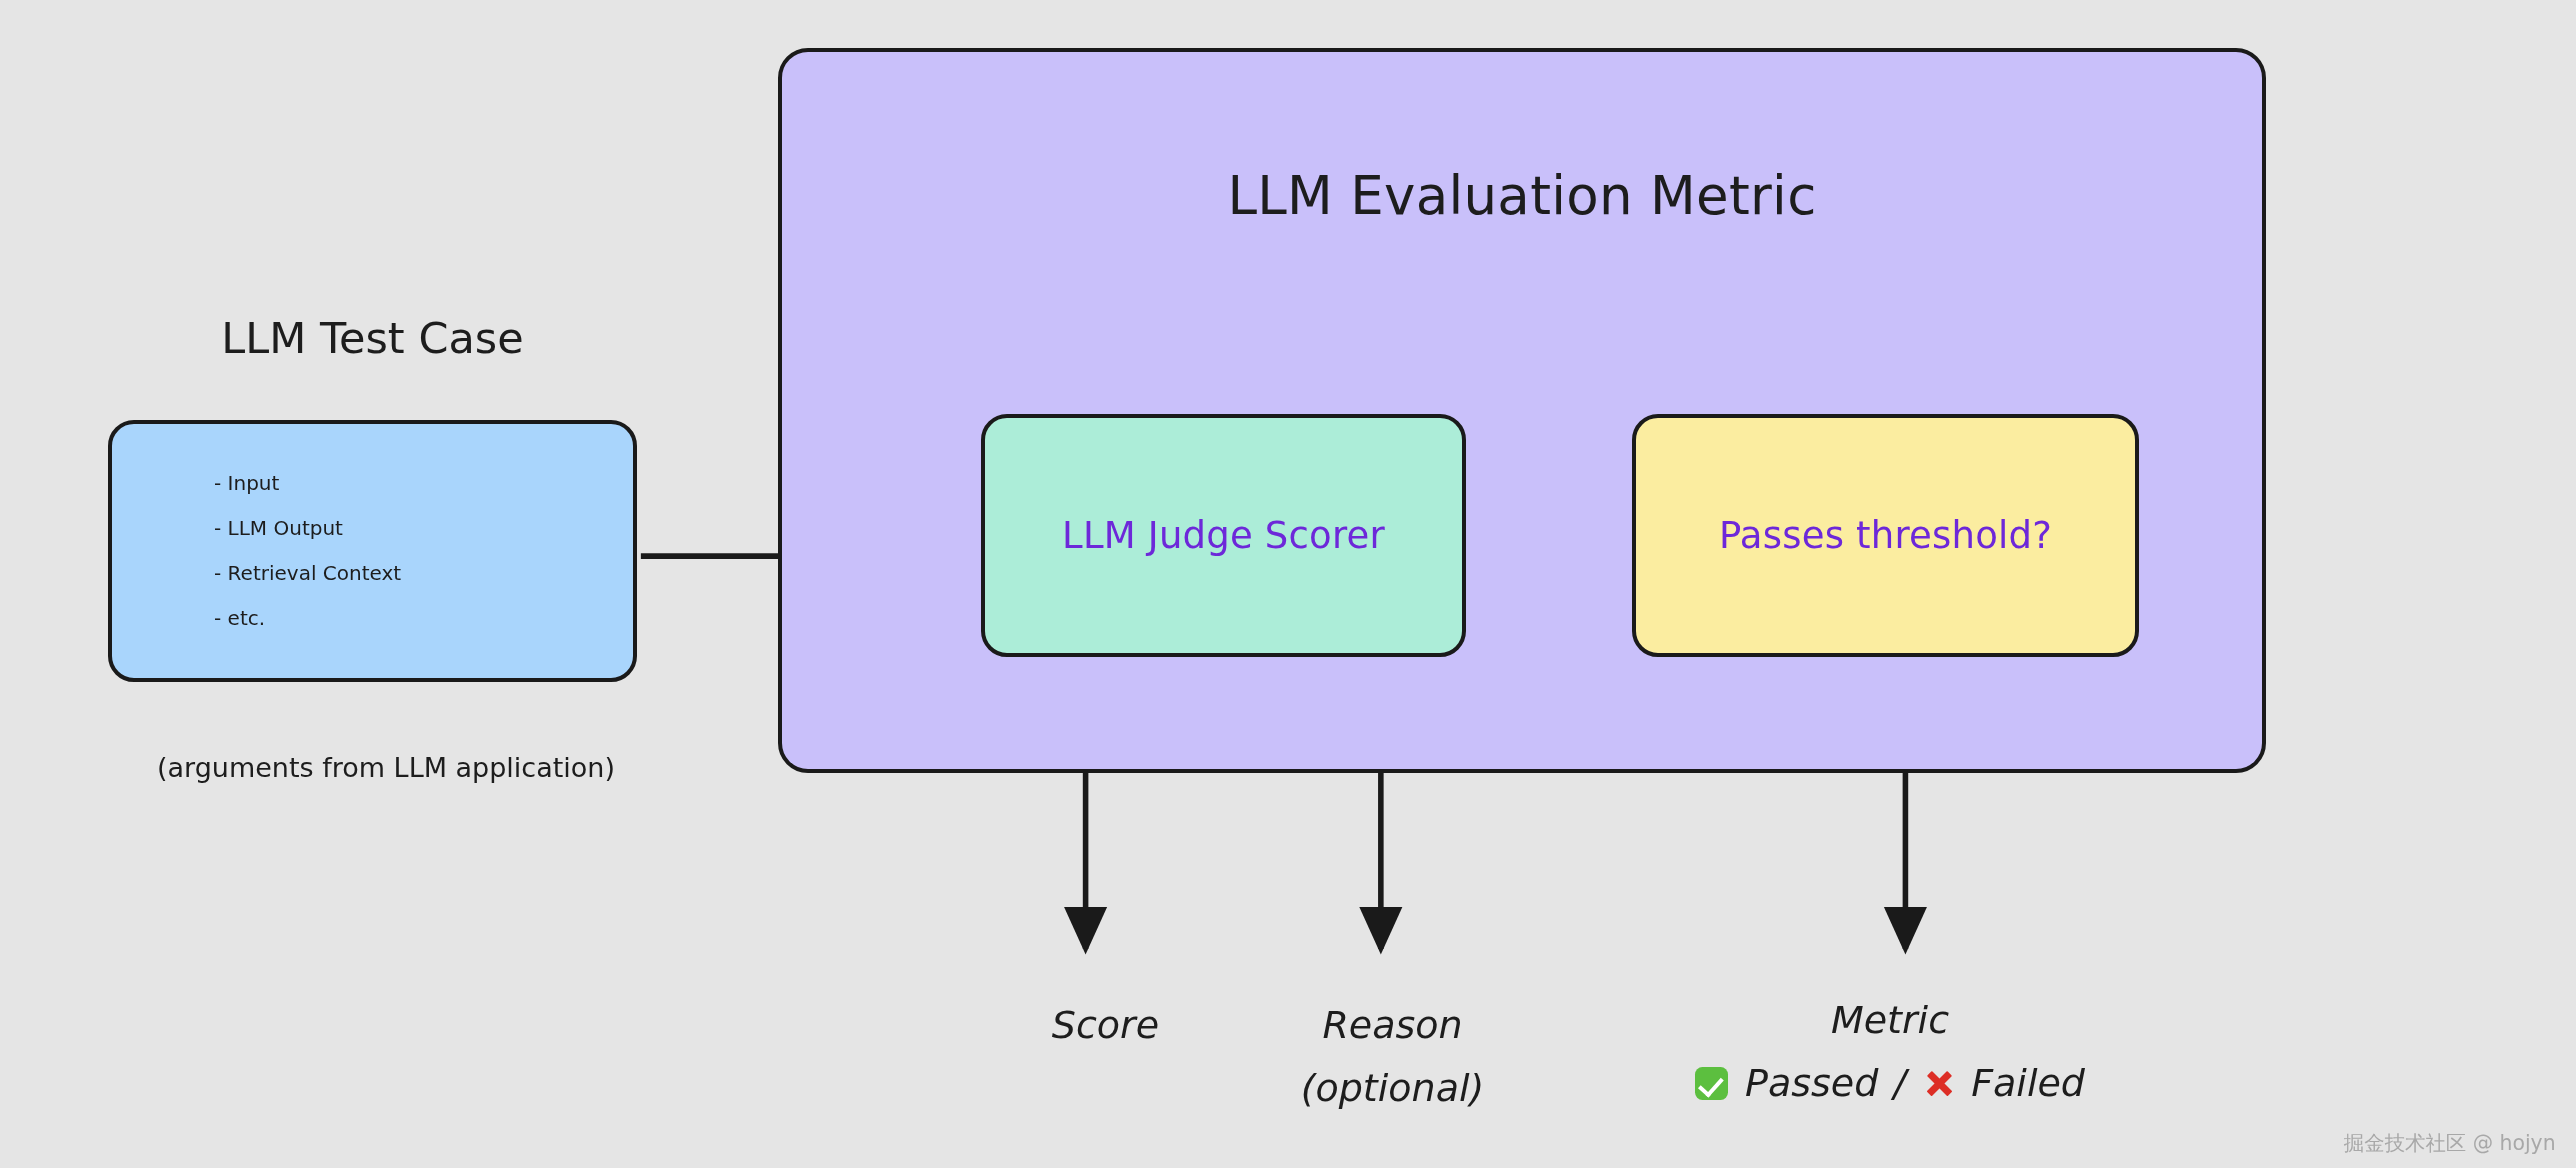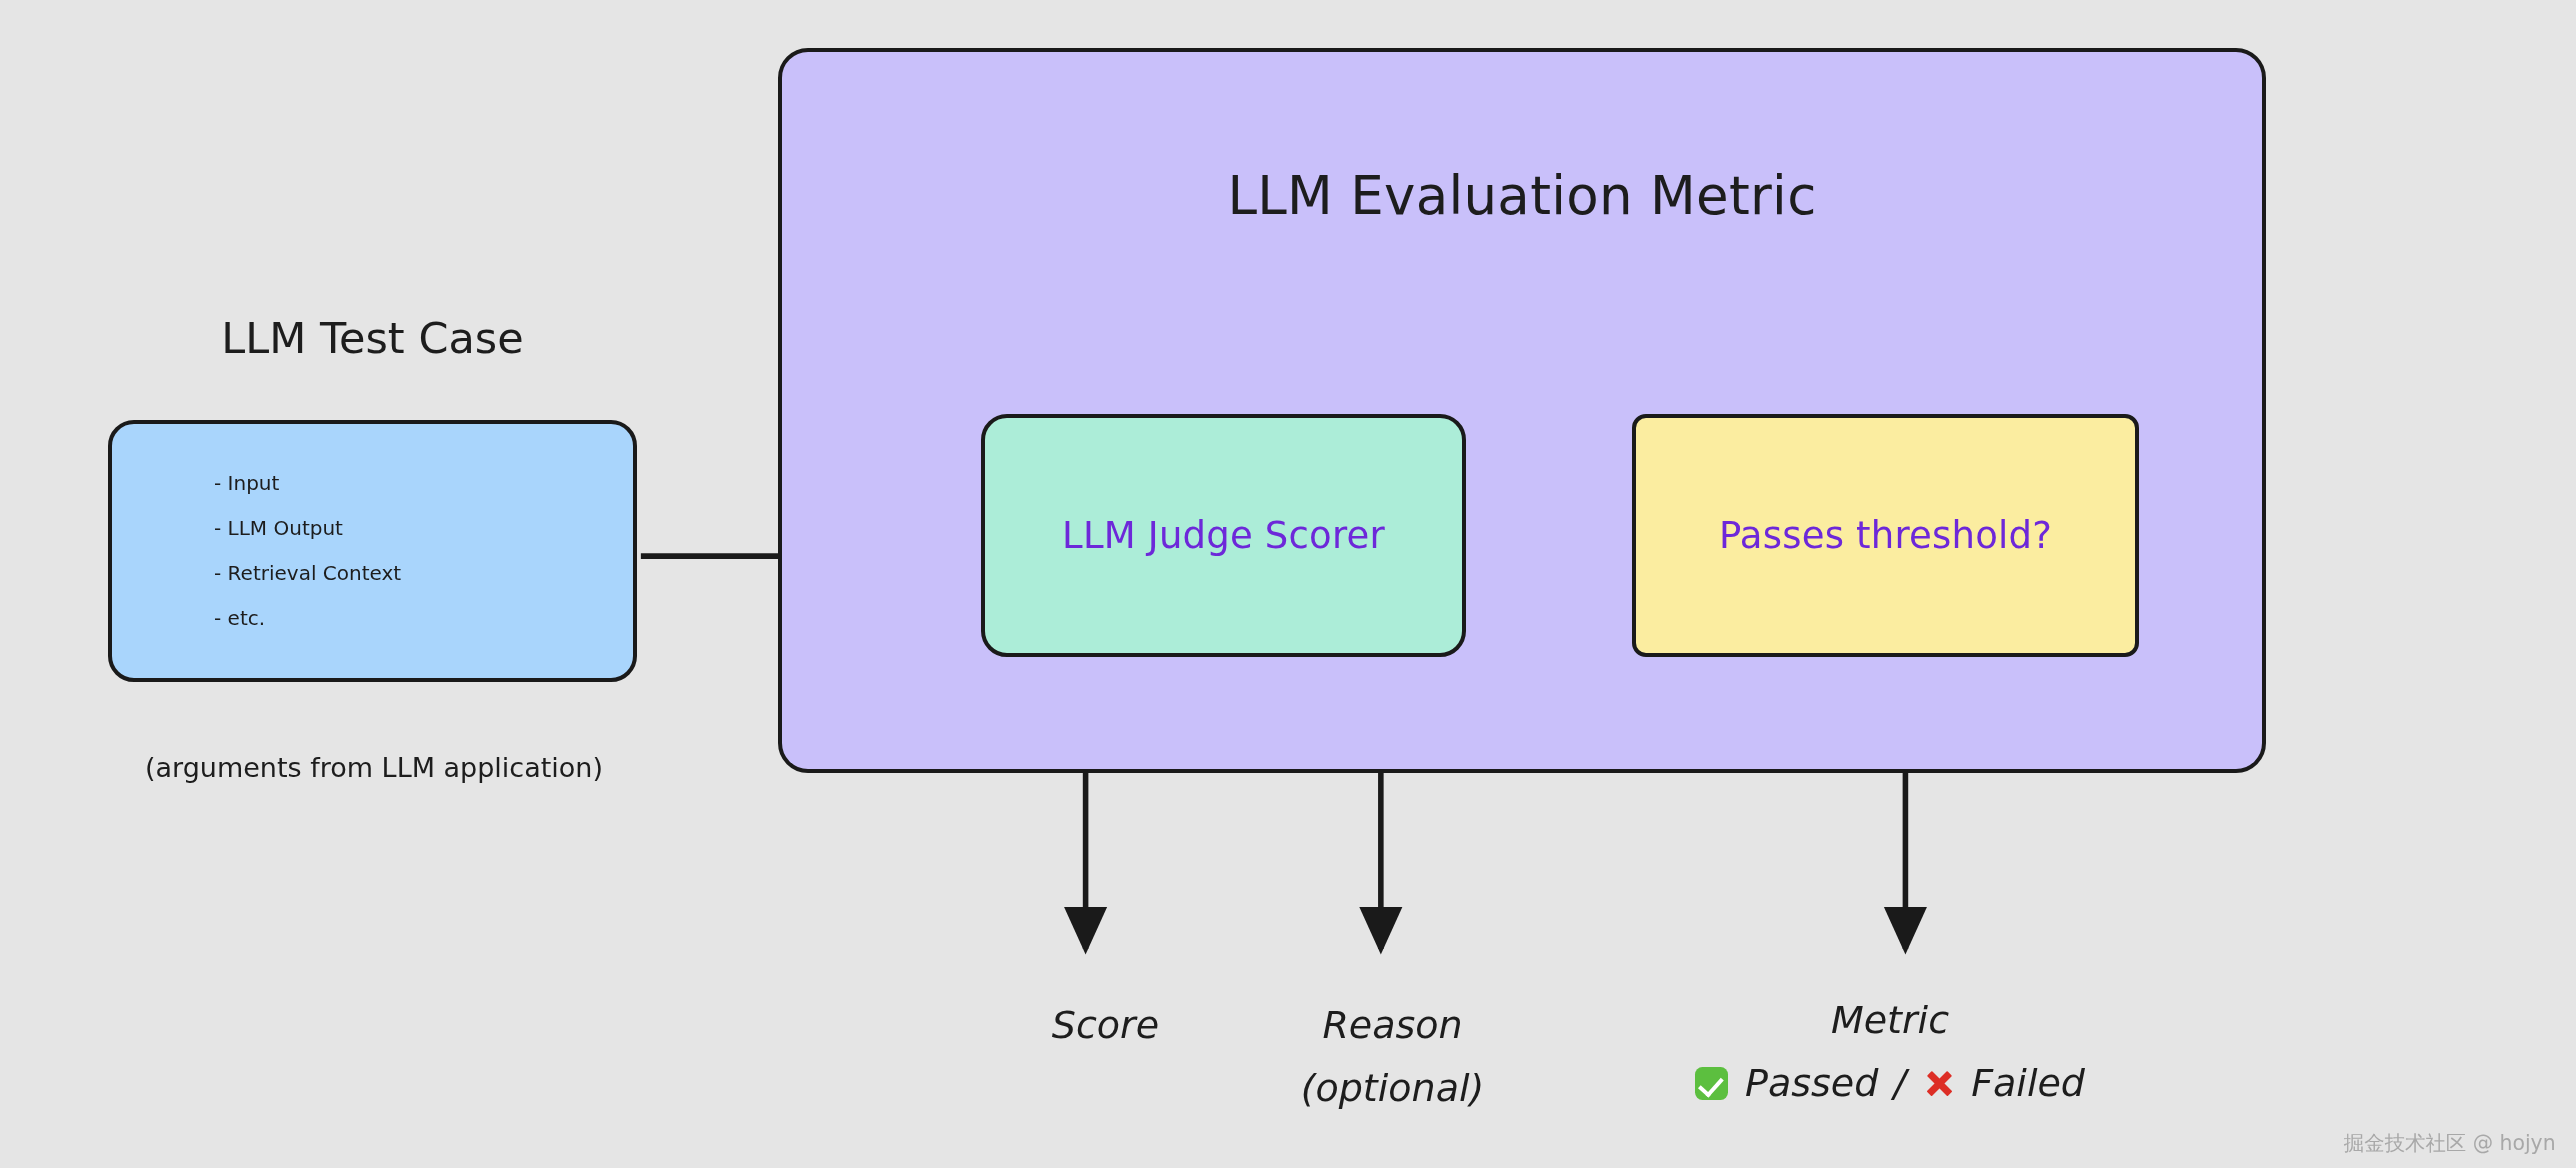--- a/index.html
+++ b/index.html
@@ -89,21 +89,21 @@
     left: 108px;
     top: 313px;
     width: 529px;
     text-align: center;
     font-size: 43px;
     color: #1d1d1d;
     white-space: nowrap;
   }
   #testcase-caption {
     position: absolute;
-    left: 104px;
+    left: 116px;
     top: 752px;
     width: 540px;
     text-align: center;
     font-size: 27px;
     color: #1d1d1d;
     white-space: nowrap;
   }
 
   
   #scorer-box {
@@ -115,21 +115,21 @@
     border-radius: 26px;
   }
 
   
   #threshold-box {
     left: 1632px;
     top: 414px;
     width: 507px;
     height: 243px;
     background: #fbeda0;
-    border-radius: 14px;
+    border-radius: 26px;
   }
 
   
   .out-label {
     position: absolute;
     text-align: center;
     font-size: 38px;
     line-height: 63px;
     color: #1d1d1d;
     white-space: nowrap;

